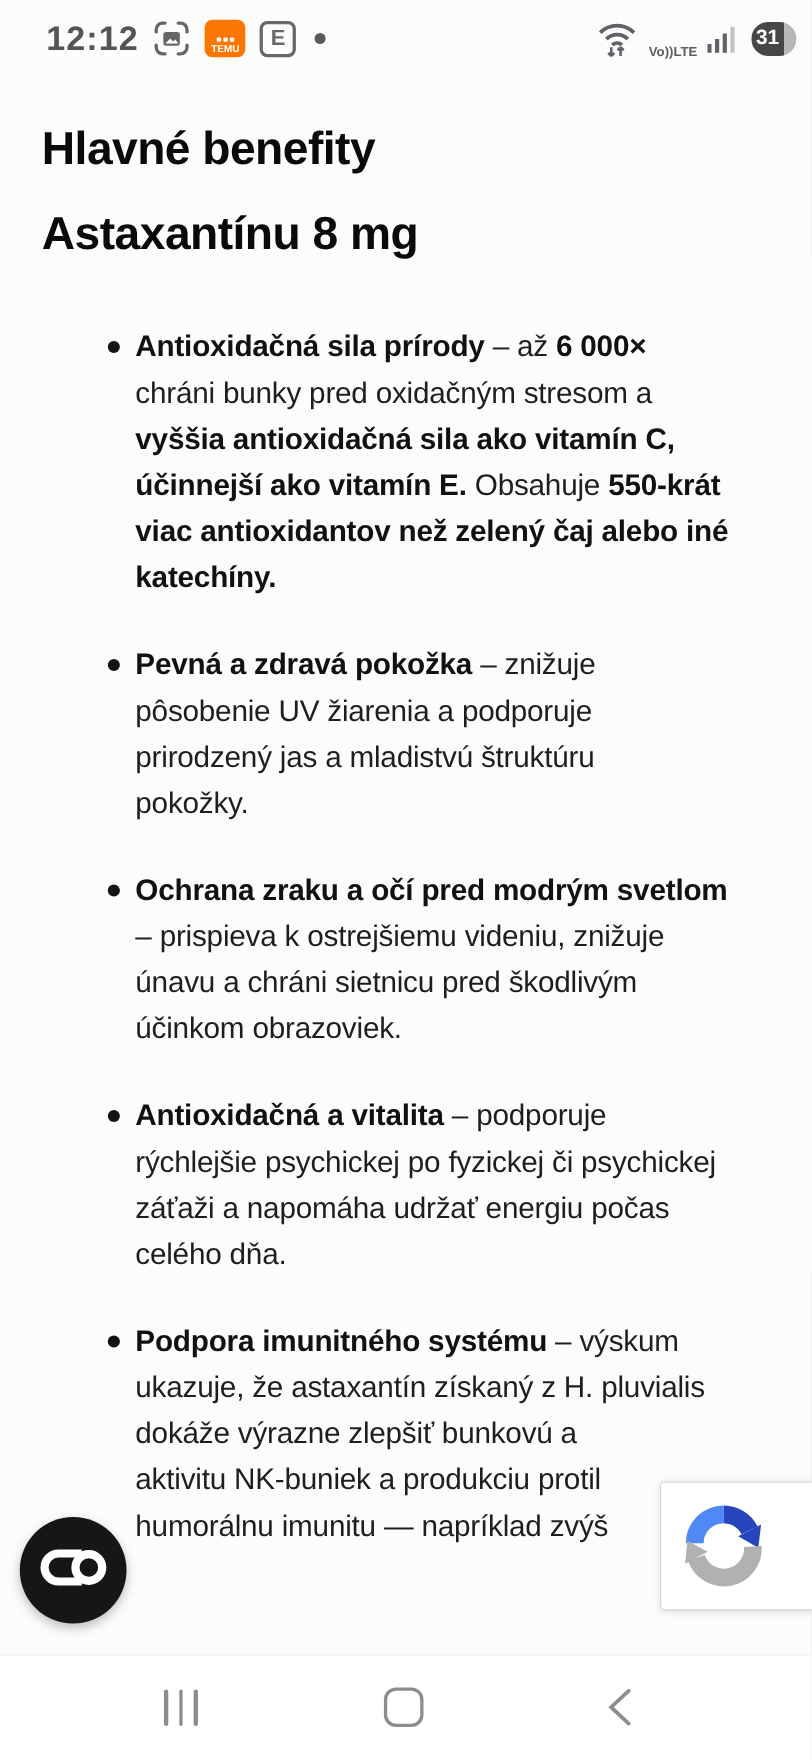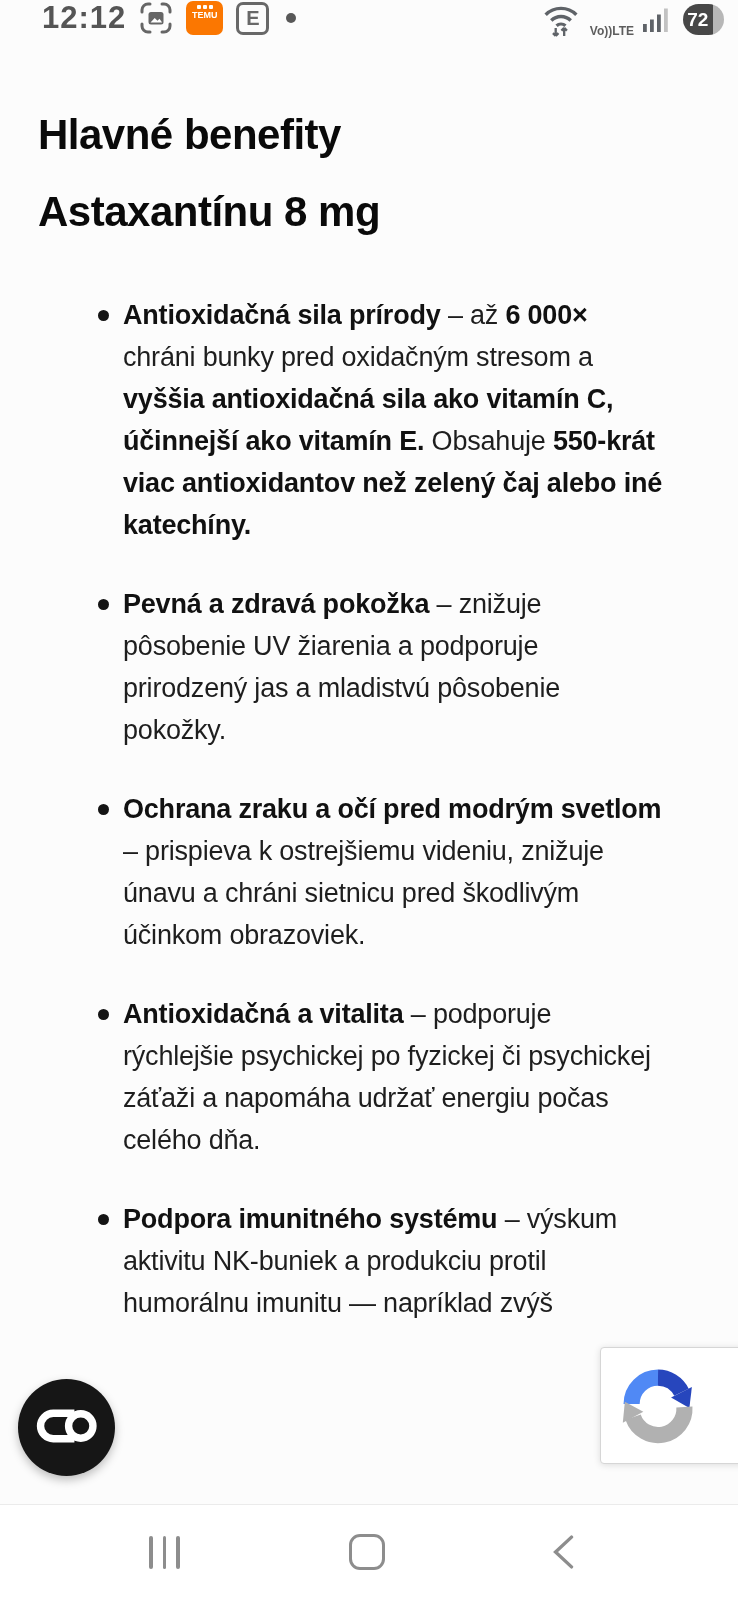--- a/index.html
+++ b/index.html
@@ -4,30 +4,30 @@
 <style>
   html,body{margin:0;padding:0;background:#e6e6e6;}
   .screen{
     position:relative;width:738px;height:1600px;margin:0 auto;
     background:#fcfcfc;overflow:hidden;
     font-family:"Liberation Sans", sans-serif;
   }
   
   .statusbar{
     position:absolute;top:0;left:0;right:0;height:70px;
-    display:flex;align-items:flex-start;justify-content:space-between;
+    display:flex;align-items:center;justify-content:space-between;
     padding:0 14px 0 42px;box-sizing:border-box;color:#5a5a5a;
   }
   .sb-left{display:flex;align-items:center;gap:13px;}
   .sb-time{font-size:31px;font-weight:700;color:#555;letter-spacing:1px;}
   .sb-icon{display:flex;align-items:center;justify-content:center;}
   .temu{
     width:37px;height:34px;border-radius:7px;background:#fb7701;
     display:flex;flex-direction:column;align-items:center;justify-content:flex-end;
-    padding-bottom:15px;box-sizing:border-box;
+    padding-bottom:3px;box-sizing:border-box;
   }
   .temu-marks{display:flex;gap:2px;margin-bottom:2px;}
   .temu-marks i{display:block;width:4px;height:4px;background:#fff;border-radius:1px;}
   .temu-label{font-size:9px;font-weight:700;color:#fff;line-height:9px;letter-spacing:0;}
   .e-badge{
     width:27px;height:27px;border:3.5px solid #686868;border-radius:7px;
     display:flex;align-items:center;justify-content:center;
     font-size:20px;font-weight:800;color:#686868;
   }
   .notif-dot{width:10px;height:10px;border-radius:50%;background:#585858;margin-left:4px;}
@@ -137,21 +137,21 @@
       </span>
       <span class="sb-icon">
         <svg width="27" height="27" viewBox="0 0 27 27">
           <rect x="0" y="18" width="3.8" height="8" fill="#5f6368"></rect>
           <rect x="7" y="13.5" width="3.8" height="12.5" fill="#5f6368"></rect>
           <rect x="14" y="8.5" width="3.8" height="17.5" fill="#5f6368"></rect>
           <rect x="21" y="2.5" width="3.8" height="23.5" fill="#c2c2c2"></rect>
         </svg>
       </span>
       <span class="battery">
-        <span class="fill">72</span>
+        <span class="fill">31</span>
         <span class="rest"></span>
       </span>
     </div>
   </div>
 
   <div class="content">
     <h1 class="page-title">
       <span>Hlavné benefity</span>
       <span>Astaxantínu 8 mg</span>
     </h1>
@@ -160,37 +160,39 @@
           <span class="ln"><span class="b">Antioxidačná sila prírody</span><span> – až </span><span class="b">6 000×</span></span>
           <span class="ln"><span>chráni bunky pred oxidačným stresom a</span></span>
           <span class="ln"><span class="b">vyššia antioxidačná sila ako vitamín C,</span></span>
           <span class="ln"><span class="b">účinnejší ako vitamín E.</span><span> Obsahuje </span><span class="b">550-krát</span></span>
           <span class="ln"><span class="b">viac antioxidantov než zelený čaj alebo iné</span></span>
           <span class="ln"><span class="b">katechíny.</span></span>
         </li>
         <li>
           <span class="ln"><span class="b">Pevná a zdravá pokožka</span><span> – znižuje</span></span>
           <span class="ln"><span>pôsobenie UV žiarenia a podporuje</span></span>
-          <span class="ln"><span>prirodzený jas a mladistvú pôsobenie</span></span>
+          <span class="ln"><span>prirodzený jas a mladistvú štruktúru</span></span>
           <span class="ln"><span>pokožky.</span></span>
         </li>
         <li>
           <span class="ln"><span class="b">Ochrana zraku a očí pred modrým svetlom</span></span>
           <span class="ln"><span>– prispieva k ostrejšiemu videniu, znižuje</span></span>
           <span class="ln"><span>únavu a chráni sietnicu pred škodlivým</span></span>
           <span class="ln"><span>účinkom obrazoviek.</span></span>
         </li>
         <li>
           <span class="ln"><span class="b">Antioxidačná a vitalita</span><span> – podporuje</span></span>
           <span class="ln"><span>rýchlejšie psychickej po fyzickej či psychickej</span></span>
           <span class="ln"><span>záťaži a napomáha udržať energiu počas</span></span>
           <span class="ln"><span>celého dňa.</span></span>
         </li>
         <li>
           <span class="ln"><span class="b">Podpora imunitného systému</span><span> – výskum</span></span>
+          <span class="ln"><span>ukazuje, že astaxantín získaný z H. pluvialis</span></span>
+          <span class="ln"><span>dokáže výrazne zlepšiť bunkovú a</span></span>
           <span class="ln"><span>aktivitu NK-buniek a produkciu protil</span></span>
           <span class="ln"><span>humorálnu imunitu — napríklad zvýš</span></span>
         </li>
       </ul>
   </div>
 
   <div class="fab">
     <span>
       <svg width="64" height="36" viewBox="0 0 60 34">
         <path d="M37 5 H17 A12 12 0 0 0 17 29 H37" fill="none" stroke="#fff" stroke-width="7"></path>

